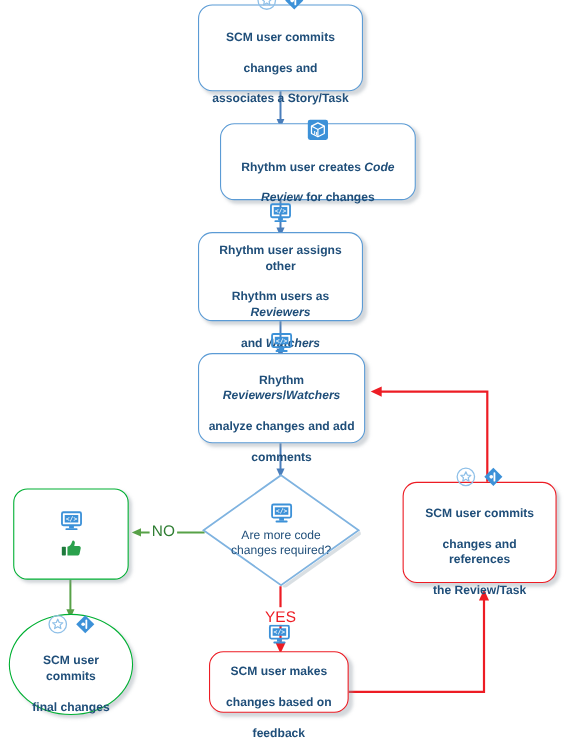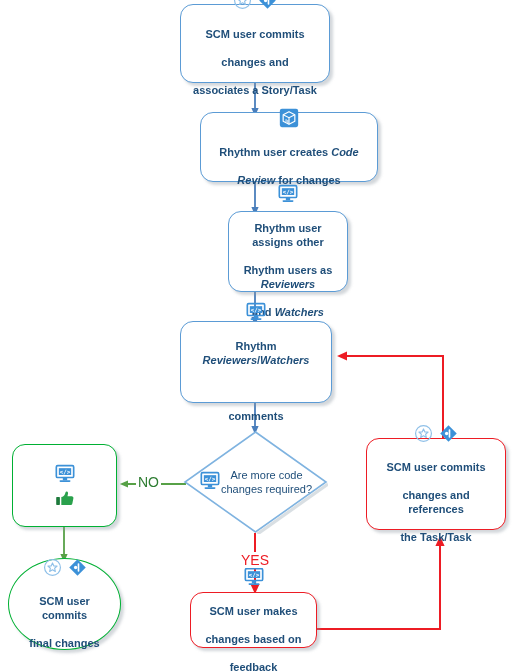--- a/index.html
+++ b/index.html
@@ -61,20 +61,21 @@
   }
   .diamond {
     position: absolute;
     z-index: 5;
   }
   .diamond .dtext {
     position: absolute;
     left: 0; top: 0;
     width: 100%; height: 100%;
     display: flex;
+    flex-direction: column;
     align-items: center;
     justify-content: center;
     color: #1F4E79;
     font-size: 11px;
     line-height: 14px;
     font-weight: bold;
     text-align: center;
     pointer-events: none;
   }
   .icons {
@@ -172,21 +173,21 @@
           <path d="M8.5 13.4 L8.5 17 M10.6 14.4 L10.6 18" stroke="#ffffff" stroke-width="1.1"></path>
         </svg>
       </span>
     </div>
     <div class="label">
       <span>Rhythm user creates </span><i>Code</i><br>
       <i>Review</i><span> for changes</span>
     </div>
   </div>
 
-  <div class="node box-blue" style="left:180px; top:211px; width:120px; height:81px;margin-left:48px;">
+  <div class="node box-blue" style="left:180px; top:211px; width:150px; height:81px;">
     <div class="icons">
       <span class="icon">
         <svg width="22" height="20" viewBox="0 0 26 24">
           <rect x="2.6" y="2" width="20.8" height="14.2" rx="1.6" fill="none" stroke="#3C91D8" stroke-width="2"></rect>
           <rect x="5.6" y="5" width="14.8" height="8.2" fill="#3C91D8"></rect>
           <text x="13" y="11.6" font-size="7" fill="#ffffff" text-anchor="middle" font-family="DejaVu Sans Mono, monospace">&lt;/&gt;</text>
           <rect x="10.4" y="16.2" width="5.2" height="3.4" fill="#3C91D8"></rect>
           <rect x="6.4" y="19.4" width="13.2" height="2.1" rx="1" fill="#3C91D8"></rect>
         </svg>
       </span>
@@ -205,21 +206,21 @@
           <rect x="2.6" y="2" width="20.8" height="14.2" rx="1.6" fill="none" stroke="#3C91D8" stroke-width="2"></rect>
           <rect x="5.6" y="5" width="14.8" height="8.2" fill="#3C91D8"></rect>
           <text x="13" y="11.6" font-size="7" fill="#ffffff" text-anchor="middle" font-family="DejaVu Sans Mono, monospace">&lt;/&gt;</text>
           <rect x="10.4" y="16.2" width="5.2" height="3.4" fill="#3C91D8"></rect>
           <rect x="6.4" y="19.4" width="13.2" height="2.1" rx="1" fill="#3C91D8"></rect>
         </svg>
       </span>
     </div>
     <div class="label">
       <span>Rhythm </span><i>Reviewers</i><span>/</span><i>Watchers</i><br>
-      <br>
+      <span>analyze changes and add</span><br>
       <span>comments</span>
     </div>
   </div>
 
   <div class="diamond" style="left:183px; top:430px; width:145px; height:104px;">
     <svg width="145" height="104" viewBox="0 0 145 104">
       <path d="M72.5 2 L143 52 L72.5 102 L2 52 Z" fill="#ffffff" stroke="#7FB3E0" stroke-width="1.6"></path>
       <path d="M143 52 L72.5 102" fill="none" stroke="#B9C4CC" stroke-width="3.2" opacity="0.55" transform="translate(2,2)"></path>
     </svg>
     <div class="dtext">
@@ -293,21 +294,21 @@
         <svg width="19" height="19" viewBox="0 0 24 24">
           <path d="M12 1.6 L22.4 12 L12 22.4 L1.6 12 Z" fill="#3C91D8"></path>
           <circle cx="9.6" cy="12" r="2.1" fill="#ffffff"></circle>
           <rect x="12.2" y="6.6" width="2.1" height="10.8" rx="1" fill="#ffffff"></rect>
         </svg>
       </span>
     </div>
     <div class="label">
       <span>SCM user commits</span><br>
       <span>changes and references</span><br>
-      <span>the Task/Task</span>
+      <span>the Review/Task</span>
     </div>
   </div>
 
   <div class="node box-red" style="left:190px; top:592px; width:127px; height:56px;">
     <div class="icons">
       <span class="icon">
         <svg width="22" height="20" viewBox="0 0 26 24">
           <rect x="2.6" y="2" width="20.8" height="14.2" rx="1.6" fill="none" stroke="#3C91D8" stroke-width="2"></rect>
           <rect x="5.6" y="5" width="14.8" height="8.2" fill="#3C91D8"></rect>
           <text x="13" y="11.6" font-size="7" fill="#ffffff" text-anchor="middle" font-family="DejaVu Sans Mono, monospace">&lt;/&gt;</text>

